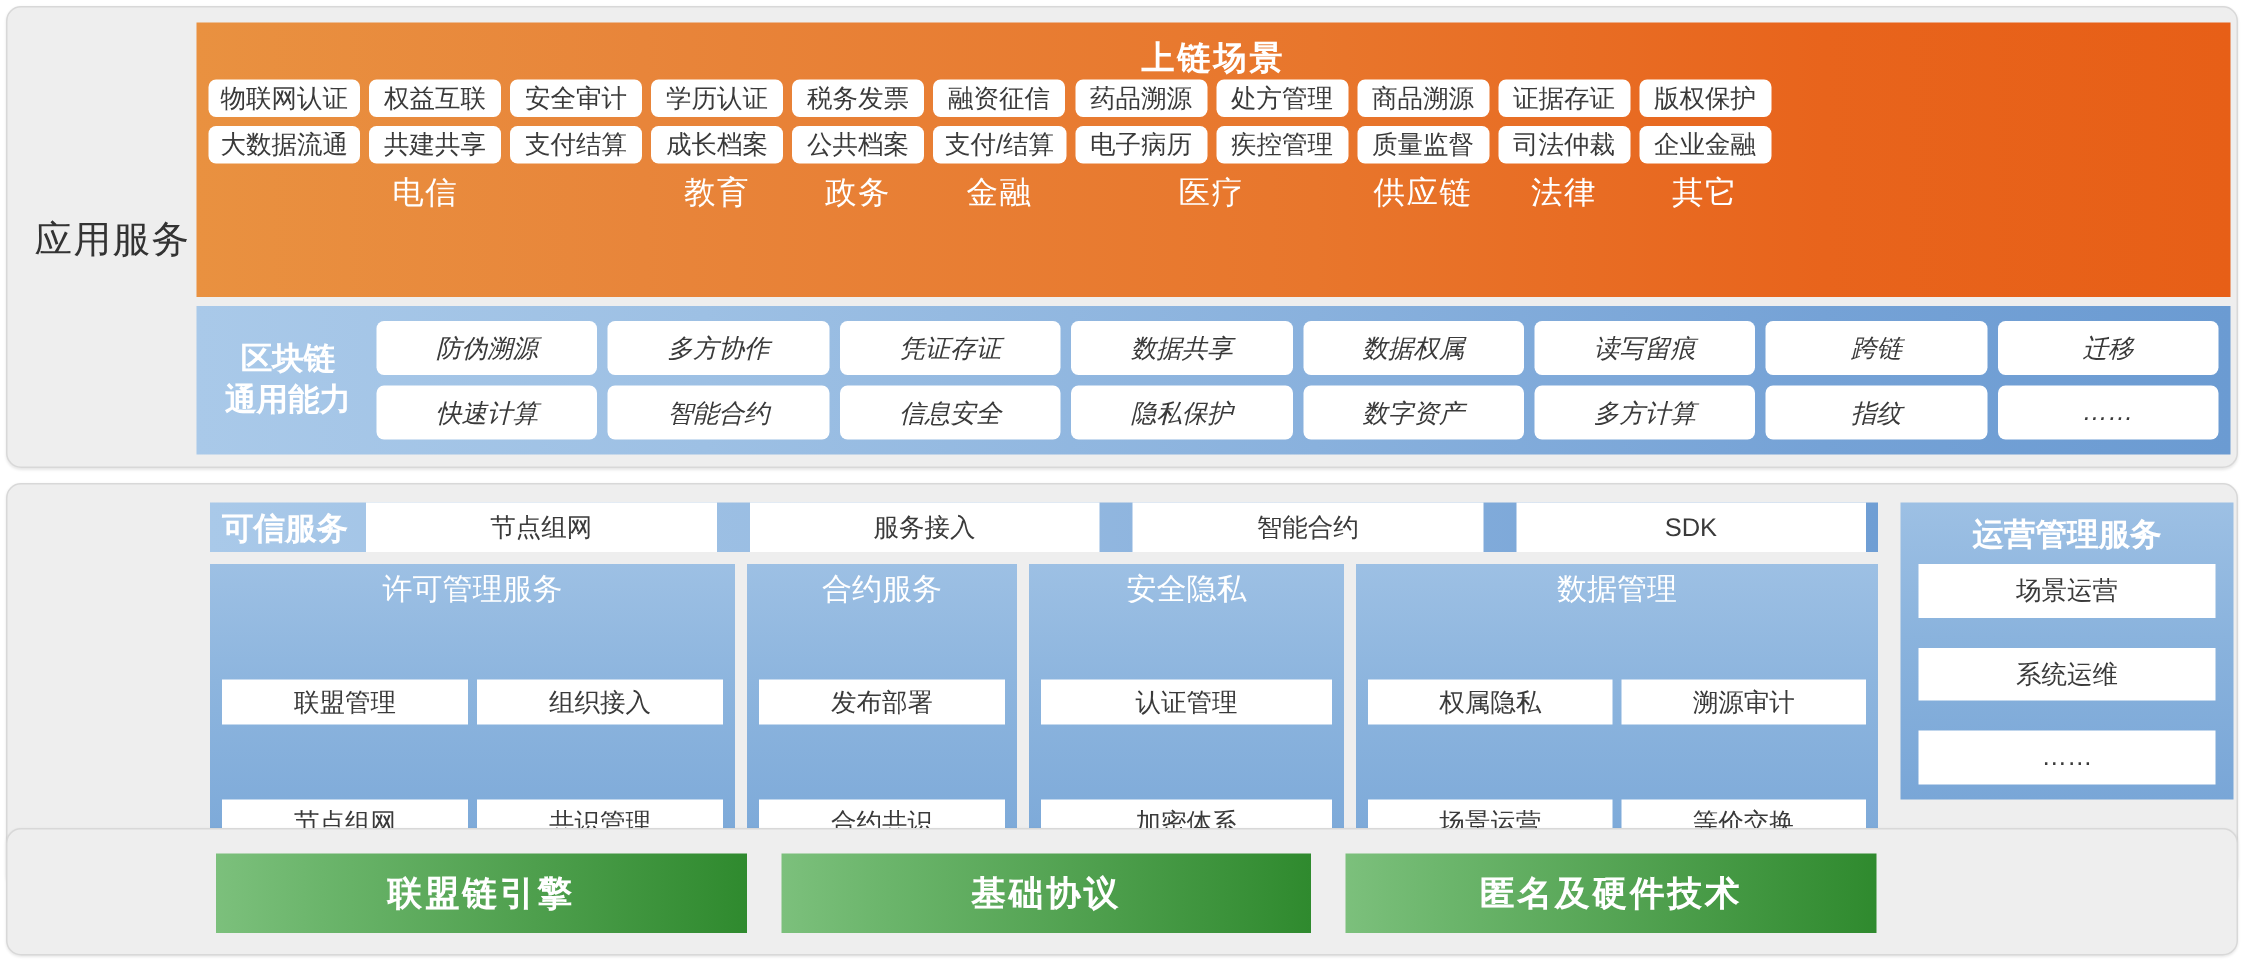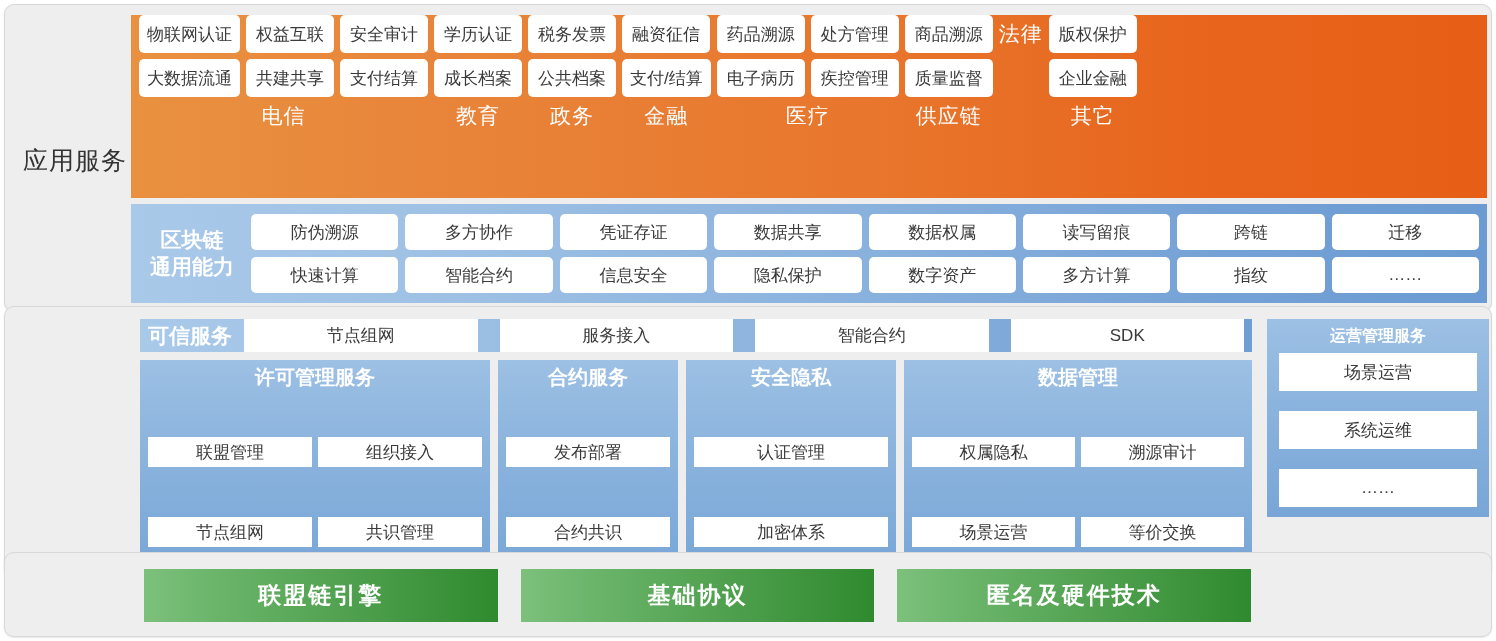--- a/index.html
+++ b/index.html
@@ -52,21 +52,21 @@
   .sector{
     display:flex;flex-direction:column;align-items:center;
     margin-right:6px;
   }
   .sector:last-child{margin-right:0;}
   .sector-cards{display:flex;flex-direction:column;gap:6px;}
   .sector-cardrow{display:flex;gap:6px;}
   .ocard{
     background:#ffffff;
     border-radius:5px;
-    height:38px;
+    height:25px;
     min-width:88px;
     display:flex;align-items:center;justify-content:center;
     color:#3a3a3a;font-size:17px;
     padding:0 8px;
     box-sizing:border-box;
     white-space:nowrap;
   }
   .sector-name{
     color:#ffffff;font-size:21px;font-weight:normal;
     margin-top:5px;letter-spacing:1px;white-space:nowrap;
@@ -80,31 +80,31 @@
     display:flex;align-items:center;
     padding:0 8px;
   }
   .blue-band-label{
     color:#ffffff;font-size:21px;font-weight:bold;
     line-height:1.25;text-align:center;
     width:106px;flex:0 0 106px;
     white-space:nowrap;
   }
   .cap-grid{
-    flex:1;display:flex;gap:7px;margin-left:6px;
+    flex:1;display:flex;gap:7px;margin-left:6px;font-style:italic;
   }
   .cap-col{flex:1;display:flex;flex-direction:column;gap:7px;}
   .bcard{
     background:#ffffff;border-radius:5px;height:36px;
     display:flex;align-items:center;justify-content:center;
     color:#3a3a3a;font-size:17px;white-space:nowrap;
   }
 
   
-  #panel-plat{left:4px;top:306px;width:1488px;height:270px;}
+  #panel-plat{left:4px;top:322px;width:1488px;height:270px;}
 
   .plat-main{
     position:absolute;left:135px;top:12px;width:1112px;height:198px;
     display:flex;flex-direction:column;gap:8px;
   }
   .trusted-row{
     background:linear-gradient(to right,#a9c9e9 0%,#93b8e0 50%,#6f9ed4 100%);
     height:54px;display:flex;align-items:center;
     padding:0 8px;box-sizing:border-box;gap:8px;
   }
@@ -122,41 +122,41 @@
   .svc-box{
     background:linear-gradient(to bottom,#9dc0e4 0%,#8db5de 40%,#7ba8d8 100%);
     box-sizing:border-box;padding:6px 8px 8px 8px;
     display:flex;flex-direction:column;
   }
   .svc-box.w1{flex:0 0 350px;}
   .svc-box.w2{flex:0 0 180px;}
   .svc-box.w3{flex:0 0 210px;}
   .svc-box.w4{flex:1;}
   .svc-title{
-    color:#ffffff;font-size:20px;font-weight:bold;
+    color:#ffffff;font-size:20px;font-weight:normal;
     text-align:center;margin-bottom:5px;line-height:1.1;
     white-space:nowrap;
   }
   .svc-grid{flex:1;display:flex;flex-direction:column;gap:6px;}
   .svc-grid-row{display:flex;gap:6px;flex:1;margin-top:44px;}
   .scard{
     background:#ffffff;flex:1;
     display:flex;align-items:center;justify-content:center;
     color:#3a3a3a;font-size:17px;white-space:nowrap;
     min-height:30px;
   }
 
   .ops-box{
     position:absolute;left:1262px;top:12px;width:222px;height:198px;
     background:linear-gradient(to bottom,#9dc0e4 0%,#8ab3dd 45%,#79a6d7 100%);
     box-sizing:border-box;padding:7px 12px 10px 12px;
     display:flex;flex-direction:column;
   }
   .ops-title{
-    color:#ffffff;font-size:16px;font-weight:bold;
+    color:#ffffff;font-size:21px;font-weight:bold;
     text-align:center;margin-bottom:6px;white-space:nowrap;
   }
   .ops-list{flex:1;display:flex;flex-direction:column;gap:20px;}
   .ocard2{
     background:#ffffff;flex:1;
     display:flex;align-items:center;justify-content:center;
     color:#3a3a3a;font-size:17px;white-space:nowrap;
   }
 
   
@@ -175,20 +175,21 @@
 </style>
 </head>
 <body>
 
 <div class="stage">
 
   <div class="panel" id="panel-app">
     <div class="panel-label" id="label-app">应用服务</div>
 
     <div class="orange-band">
+      <div class="orange-title">上链场景</div>
       <div class="sector-row" id="sector-row">
           <div class="sector">
             <div class="sector-cards">
               <div class="sector-cardrow">
                 <div class="ocard">物联网认证</div>
                 <div class="ocard">权益互联</div>
                 <div class="ocard">安全审计</div>
               </div>
               <div class="sector-cardrow">
                 <div class="ocard">大数据流通</div>
@@ -249,20 +250,28 @@
               <div class="sector-cardrow">
                 <div class="ocard">商品溯源</div>
               </div>
               <div class="sector-cardrow">
                 <div class="ocard">质量监督</div>
               </div>
             </div>
             <div class="sector-name">供应链</div>
           </div>
           <div class="sector">
+            <div class="sector-cards">
+              <div class="sector-cardrow">
+                <div class="ocard">证据存证</div>
+              </div>
+              <div class="sector-cardrow">
+                <div class="ocard">司法仲裁</div>
+              </div>
+            </div>
             <div class="sector-name">法律</div>
           </div>
           <div class="sector">
             <div class="sector-cards">
               <div class="sector-cardrow">
                 <div class="ocard">版权保护</div>
               </div>
               <div class="sector-cardrow">
                 <div class="ocard">企业金融</div>
               </div>

